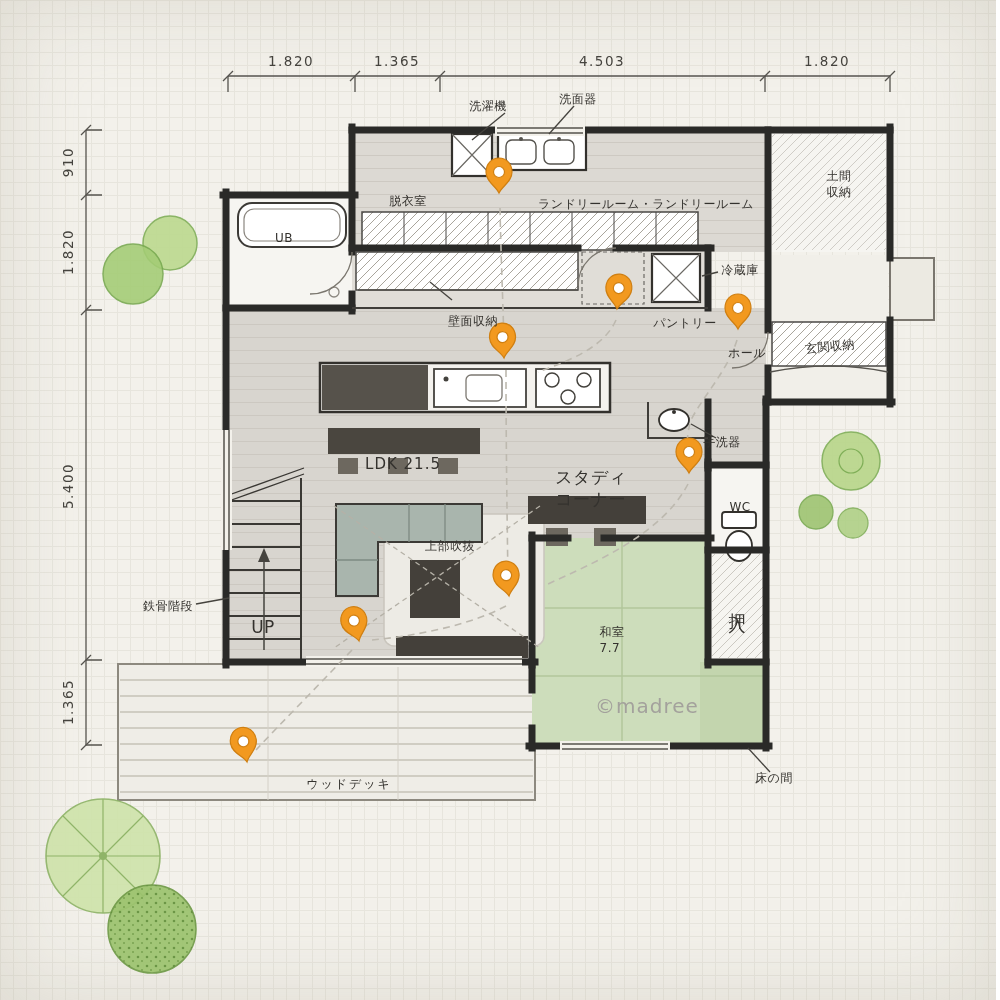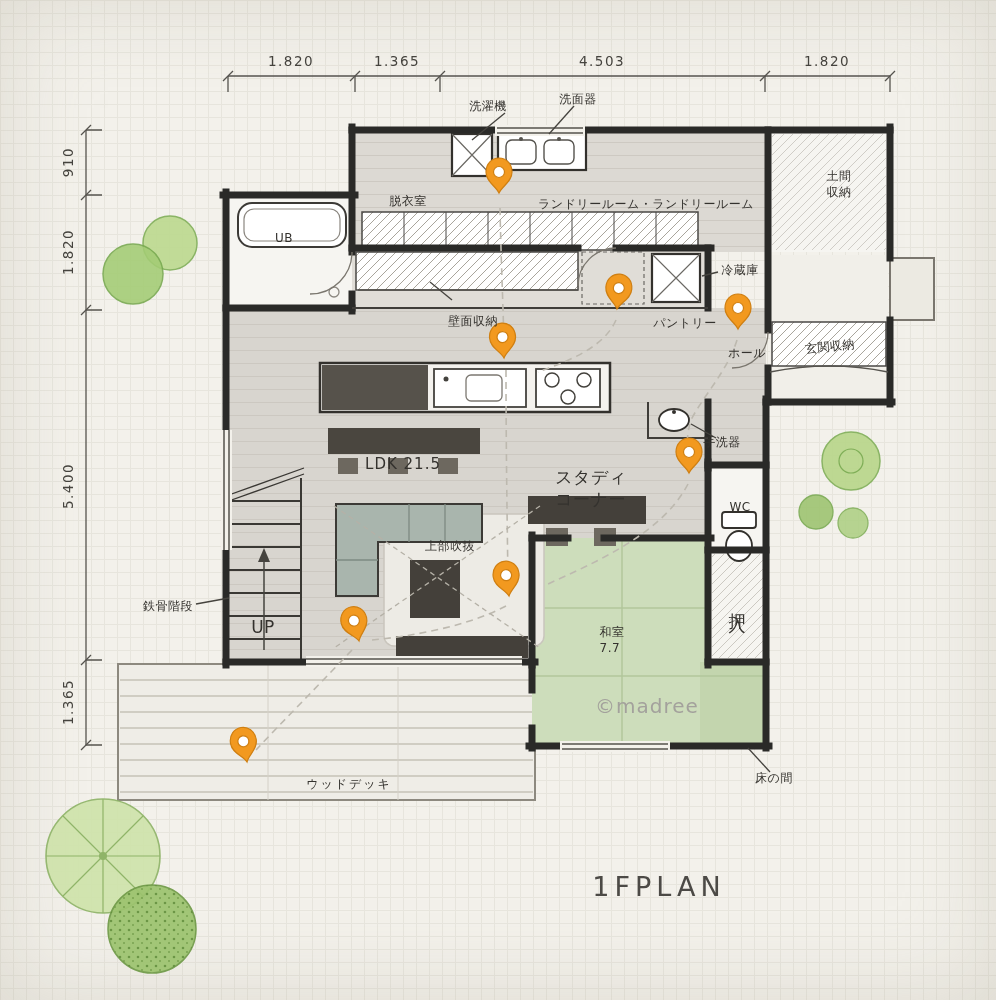--- a/index.html
+++ b/index.html
@@ -316,15 +316,14 @@
 <div class="lbl" style="left:450px;top:546px">上部吹抜</div>
 <div class="lbl" style="left:168px;top:606px">鉄骨階段</div>
 <div class="lbl sm" style="left:263px;top:627px">UP</div>
 <div class="lbl vert sm" style="left:738px;top:602px">押入</div>
 <div class="lbl pre md" style="left:612px;top:641px">和室
 7.7</div>
 <div class="lbl" style="left:774px;top:778px">床の間</div>
 <div class="lbl ws" style="left:349px;top:784px">ウッドデッキ</div>
 
 <div class="lbl watermark" style="left:647px;top:706px">©madree</div>
-<div class="lbl title" style="left:659px;top:886px">1FPLAN</div>
 
 </div>
 
 </body></html>

